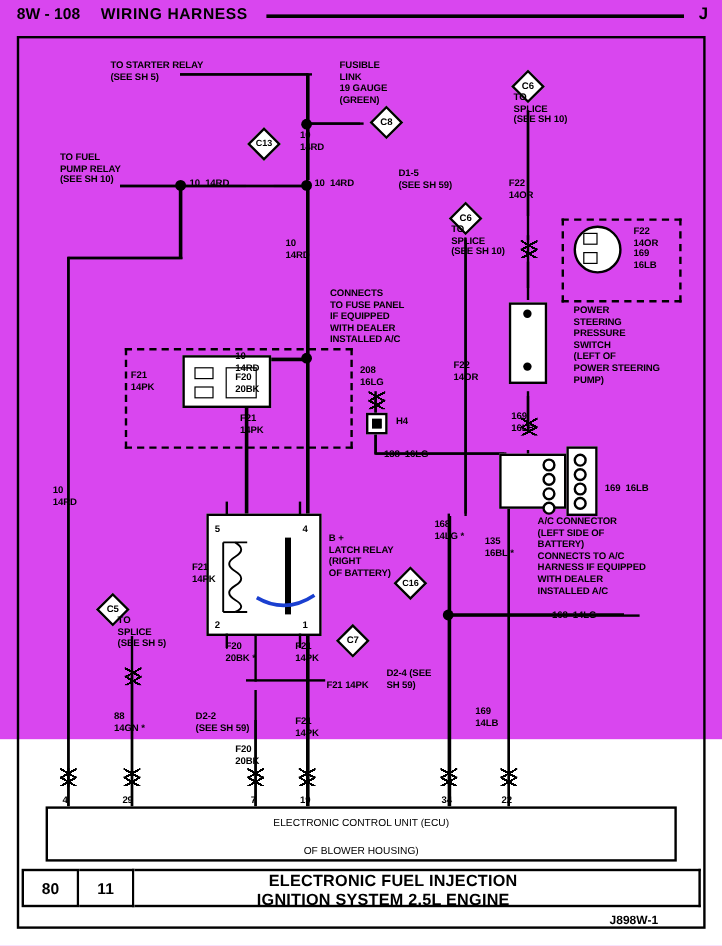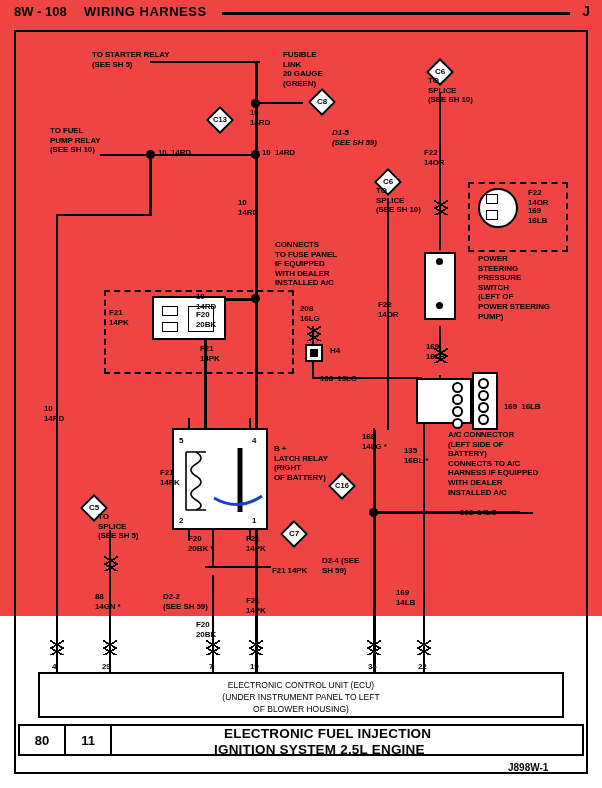--- a/index.html
+++ b/index.html
@@ -12,21 +12,21 @@
     height: 788px;
     font-family: "Liberation Sans", sans-serif;
     color: #000000;
     position: relative;
     overflow: hidden;
   }
   #page {
     position: relative;
     width: 602px;
     height: 616px;
-    background: #ef4444;
+    background: #d946ef;
   }
 
   
   .hdr {
     position: absolute;
     left: 0; top: 0;
     width: 602px; height: 30px;
   }
   .hdr-page {
     position: absolute;
@@ -452,35 +452,35 @@
   <div class="arrow-up" style="left:103px; top:640px;"></div>
   <div class="arrow-up" style="left:206px; top:640px;"></div>
   <div class="arrow-up" style="left:249px; top:640px;"></div>
   <div class="arrow-up" style="left:367px; top:640px;"></div>
   <div class="arrow-up" style="left:417px; top:640px;"></div>
 
   <div class="t b" style="left:92px; top:50px;">TO STARTER RELAY
 (SEE SH 5)</div>
   <div class="t b" style="left:283px; top:50px;">FUSIBLE
 LINK
-20 GAUGE
+19 GAUGE
 (GREEN)</div>
   <div class="t b" style="left:50px; top:126px;">TO FUEL
 PUMP RELAY
 (SEE SH 10)</div>
   <div class="t b" style="left:428px; top:76px;">TO
 SPLICE
 (SEE SH 10)</div>
   <div class="t b" style="left:376px; top:186px;">TO
 SPLICE
 (SEE SH 10)</div>
   <div class="t b" style="left:98px; top:512px;">TO
 SPLICE
 (SEE SH 5)</div>
-  <div class="t b" style="left:332px; top:128px;font-style:italic;">D1-5
+  <div class="t b" style="left:332px; top:140px;">D1-5
 (SEE SH 59)</div>
   <div class="t b" style="left:322px; top:556px;">D2-4 (SEE
 SH 59)</div>
   <div class="t b" style="left:163px; top:592px;">D2-2
 (SEE SH 59)</div>
   <div class="t b" style="left:275px; top:240px;">CONNECTS
 TO FUSE PANEL
 IF EQUIPPED
 WITH DEALER
 INSTALLED A/C</div>
@@ -572,21 +572,20 @@
   <div class="t b" style="left:209px; top:662px;">7</div>
   <div class="t b" style="left:250px; top:662px;">19</div>
   <div class="t b" style="left:368px; top:662px;">34</div>
   <div class="t b" style="left:418px; top:662px;">22</div>
 
   <div class="watermark">
   </div>
 
   <div class="ecu">
     <div class="ecu-text" style="top:6px;">ELECTRONIC CONTROL UNIT (ECU)</div>
-    <div class="ecu-text" style="top:18px;">(UNDER INSTRUMENT PANEL TO LEFT</div>
     <div class="ecu-text" style="top:30px;">OF BLOWER HOUSING)</div>
   </div>
 
   <div class="tb-80">80</div>
   <div class="tb-11">11</div>
   <div class="tb-main"></div>
   <div class="tb-title1">ELECTRONIC FUEL INJECTION</div>
   <div class="tb-title2">IGNITION SYSTEM 2.5L ENGINE</div>
   <div class="tb-code">J898W-1</div>
 

